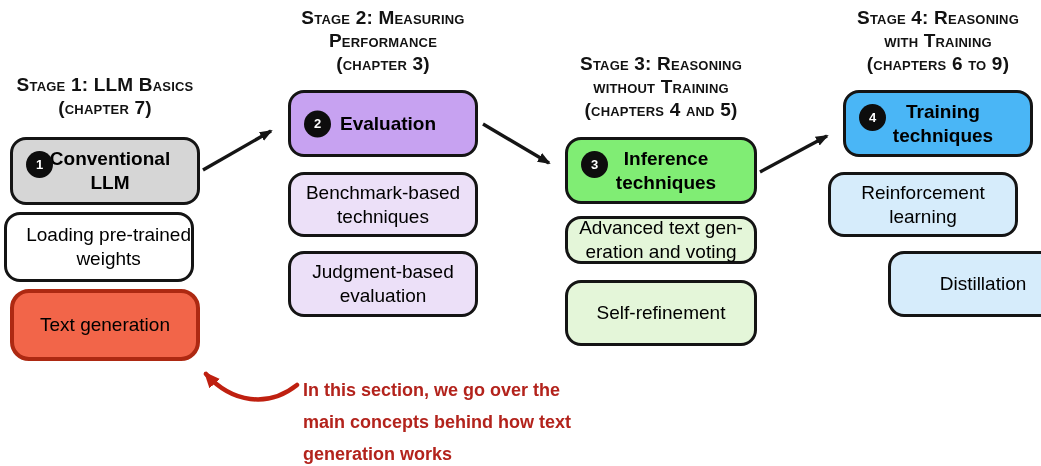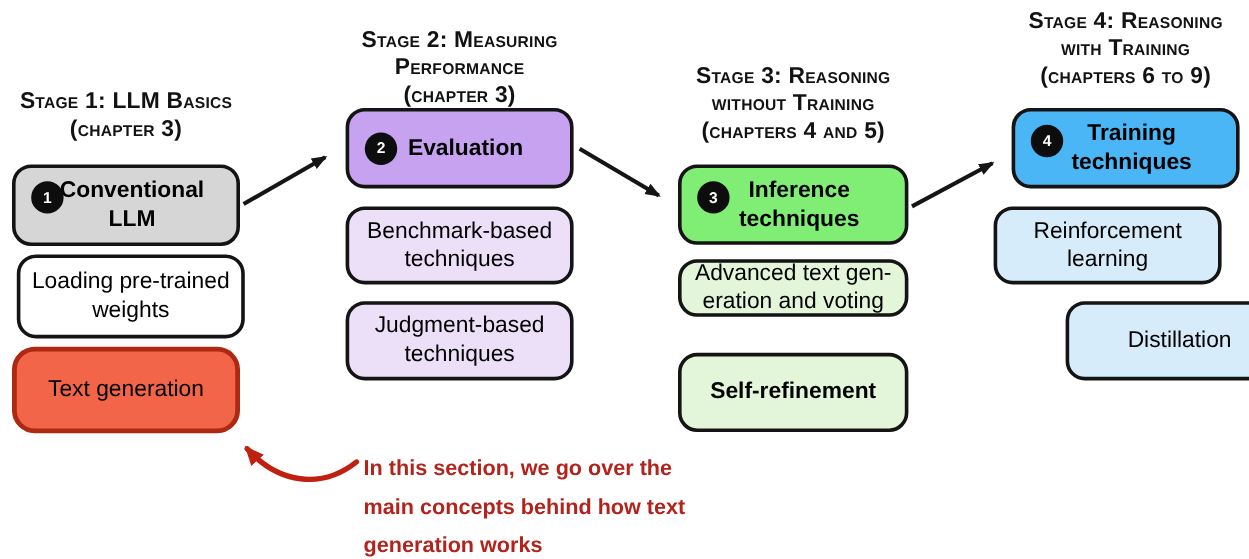--- a/index.html
+++ b/index.html
@@ -34,67 +34,67 @@
     font-size:18px;line-height:32px;font-weight:bold;white-space:pre-line;
   }
   svg.arrows{position:absolute;left:0;top:0;pointer-events:none;}
 </style>
 </head>
 <body>
 
 <div class="canvas">
 
   <div class="stage-title" style="left:2px;top:73px;width:206px;">Stage 1: LLM Basics
-(chapter 3)</div>
-  <div class="stage-title" style="left:278px;top:22px;width:210px;">Stage 2: Measuring
+(chapter 7)</div>
+  <div class="stage-title" style="left:278px;top:6px;width:210px;">Stage 2: Measuring
 Performance
 (chapter 3)</div>
   <div class="stage-title" style="left:556px;top:52px;width:210px;">Stage 3: Reasoning
 without Training
 (chapters 4 and 5)</div>
   <div class="stage-title" style="left:833px;top:6px;width:210px;">Stage 4: Reasoning
 with Training
 (chapters 6 to 9)</div>
 
   <div class="box main" style="left: 10px; top: 137px; width: 190px; height: 68px; background-color: rgb(214, 214, 214); border-color: rgb(20, 20, 20);">
     <span class="badge top">1</span>
     <span class="label">Conventional
 LLM</span>
   </div>
-  <div class="box" style="left: 14px; top: 212px; width: 190px; height: 70px; background-color: rgb(255, 255, 255); border-color: rgb(20, 20, 20);">
+  <div class="box" style="left: 4px; top: 212px; width: 190px; height: 70px; background-color: rgb(255, 255, 255); border-color: rgb(20, 20, 20); justify-content: flex-end;">
     <span class="label">Loading pre-trained
 weights</span>
   </div>
   <div class="box highlight" style="left: 10px; top: 289px; width: 190px; height: 72px; background-color: rgb(242, 101, 73); border-color: rgb(173, 41, 18);">
     <span class="label">Text generation</span>
   </div>
 
   <div class="box main" style="left: 288px; top: 90px; width: 190px; height: 67px; background-color: rgb(199, 162, 241); border-color: rgb(20, 20, 20);">
     <span class="badge center">2</span>
     <span class="label">Evaluation</span>
   </div>
   <div class="box" style="left: 288px; top: 172px; width: 190px; height: 65px; background-color: rgb(236, 224, 248); border-color: rgb(20, 20, 20);">
     <span class="label">Benchmark-based
 techniques</span>
   </div>
   <div class="box" style="left: 288px; top: 251px; width: 190px; height: 66px; background-color: rgb(236, 224, 248); border-color: rgb(20, 20, 20);">
     <span class="label">Judgment-based
-techniques</span>
+evaluation</span>
   </div>
 
   <div class="box main" style="left: 565px; top: 137px; width: 192px; height: 67px; background-color: rgb(128, 237, 116); border-color: rgb(20, 20, 20);">
     <span class="badge top">3</span>
     <span class="label">Inference
 techniques</span>
   </div>
   <div class="box" style="left: 565px; top: 216px; width: 192px; height: 48px; background-color: rgb(228, 246, 217); border-color: rgb(20, 20, 20);">
     <span class="label">Advanced text gen-
 eration and voting</span>
   </div>
-  <div class="box" style="left: 565px; top: 294px; width: 192px; height: 66px; background-color: rgb(228, 246, 217); border-color: rgb(20, 20, 20); font-weight: bold;">
+  <div class="box" style="left: 565px; top: 280px; width: 192px; height: 66px; background-color: rgb(228, 246, 217); border-color: rgb(20, 20, 20);">
     <span class="label">Self-refinement</span>
   </div>
 
   <div class="box main" style="left: 843px; top: 90px; width: 190px; height: 67px; background-color: rgb(74, 182, 246); border-color: rgb(20, 20, 20);">
     <span class="badge top">4</span>
     <span class="label">Training
 techniques</span>
   </div>
   <div class="box" style="left: 828px; top: 172px; width: 190px; height: 65px; background-color: rgb(214, 236, 251); border-color: rgb(20, 20, 20);">
     <span class="label">Reinforcement

